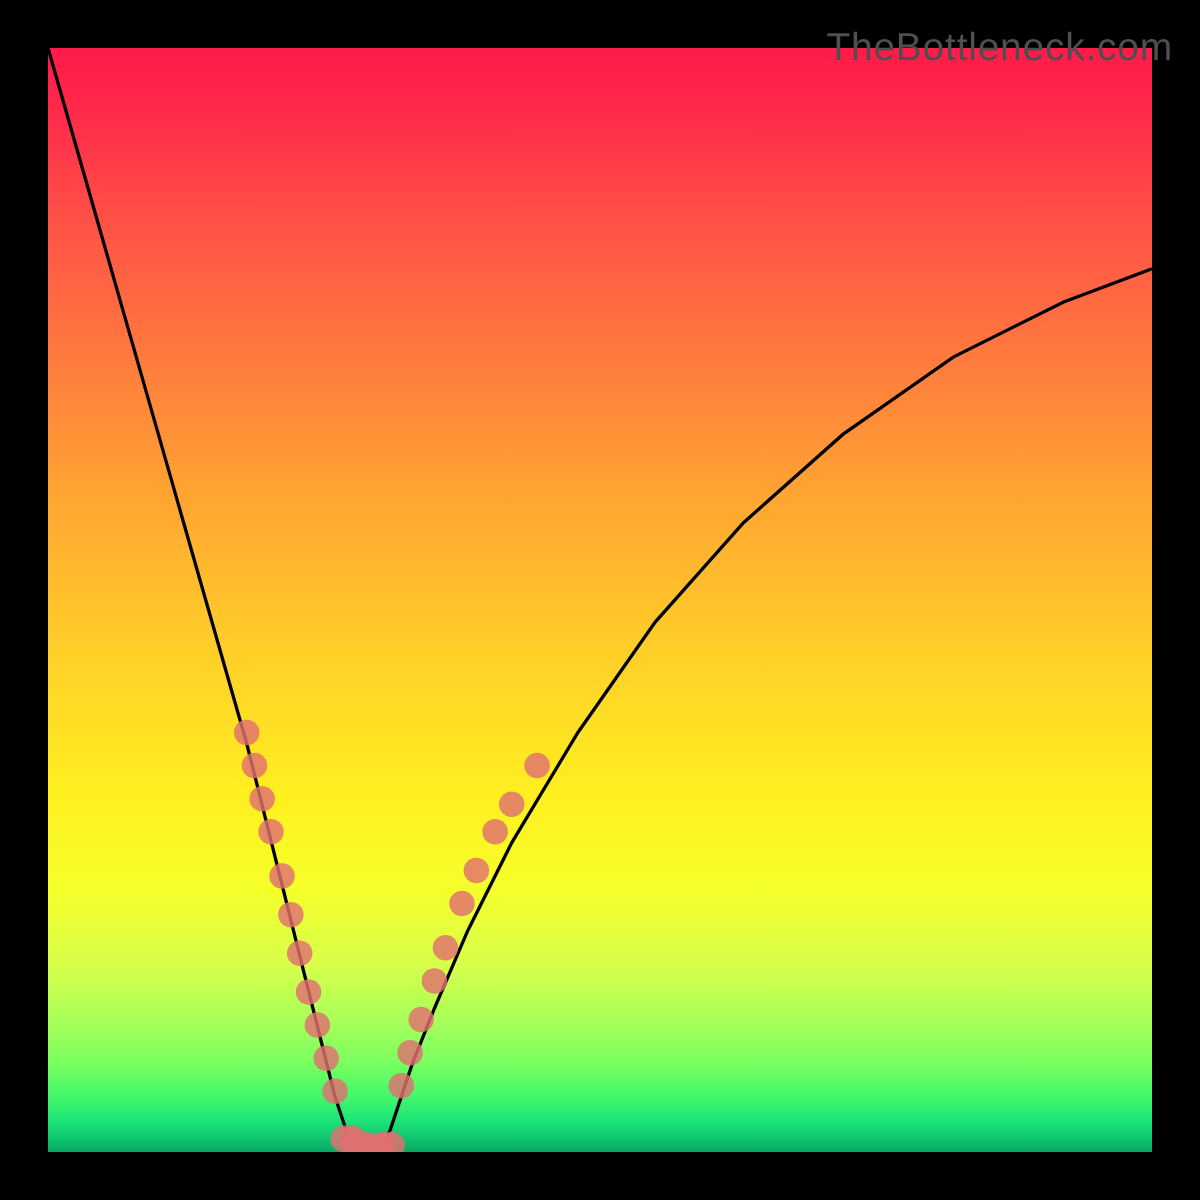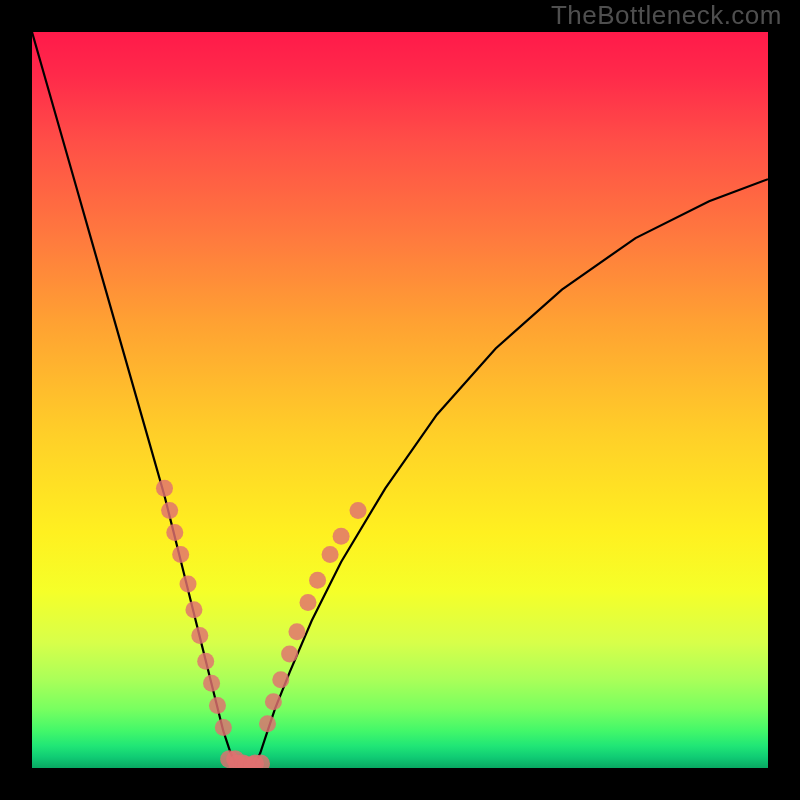--- a/index.html
+++ b/index.html
@@ -12,21 +12,21 @@
     font-family: Arial, Helvetica, sans-serif;
   }
   .frame {
     position: relative;
     width: 800px;
     height: 800px;
     background: #000;
   }
   .watermark {
     position: absolute;
-    top: 0;
+    top: 16px;
     right: 18px;
     color: #4f4f4f;
     font-size: 26px;
     letter-spacing: 0.5px;
     z-index: 50;
     font-weight: 500;
   }
   .plot-outer {
     position: absolute;
     left: 32px;

